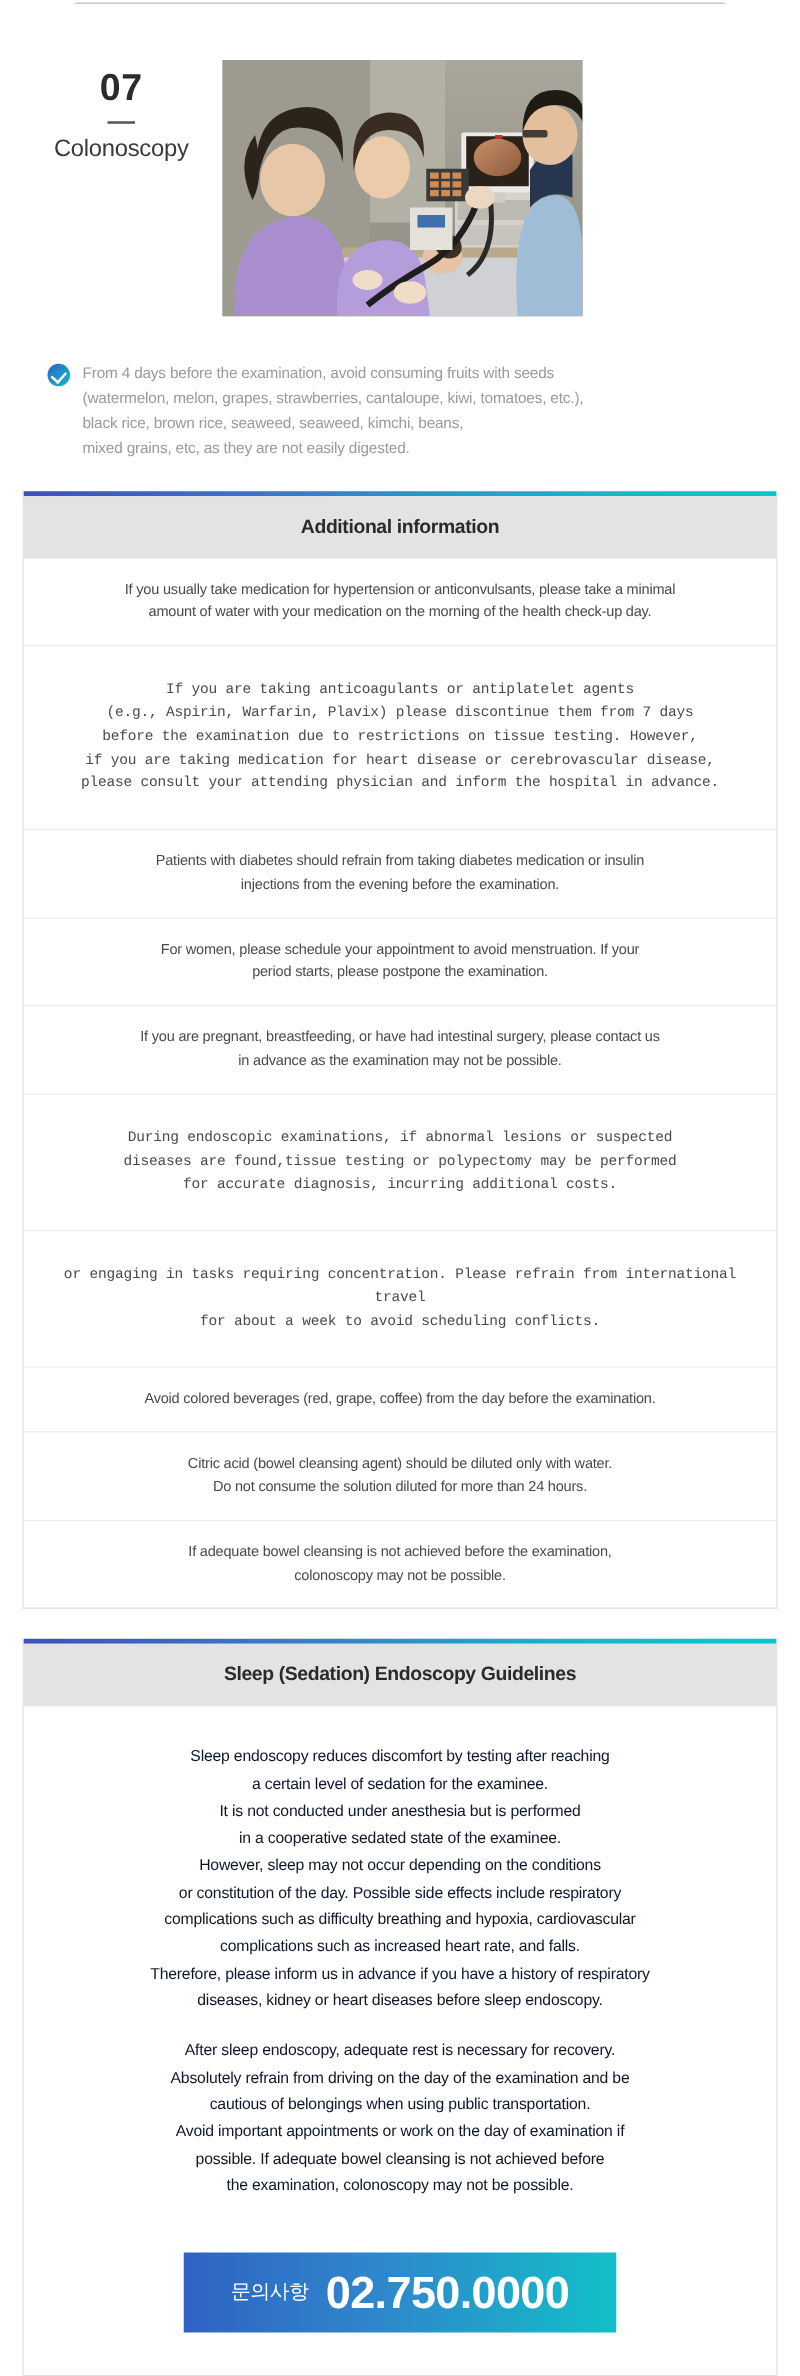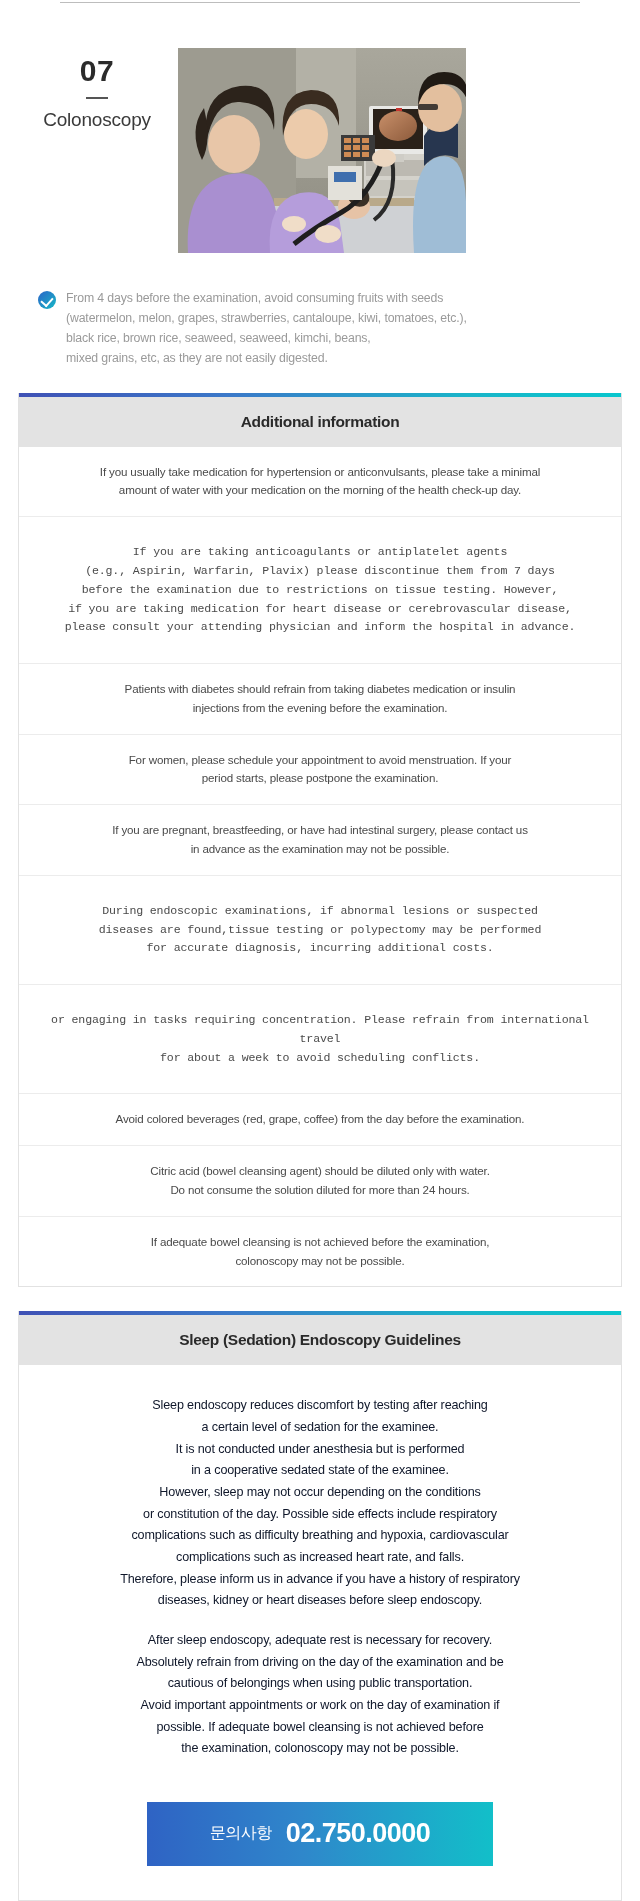--- a/index.html
+++ b/index.html
@@ -161,21 +161,21 @@
     cursor: pointer;
   }
   .cta-label {
     color: #fff;
     font-size: 16px;
     font-weight: 400;
     letter-spacing: -0.5px;
   }
   .cta-number {
     color: #fff;
-    font-size: 27px;
+    font-size: 36px;
     font-weight: 700;
     letter-spacing: -0.5px;
   }
 </style>
 </head>
 <body>
 
 <div class="top-rule"></div>
 
 <div class="hero">

